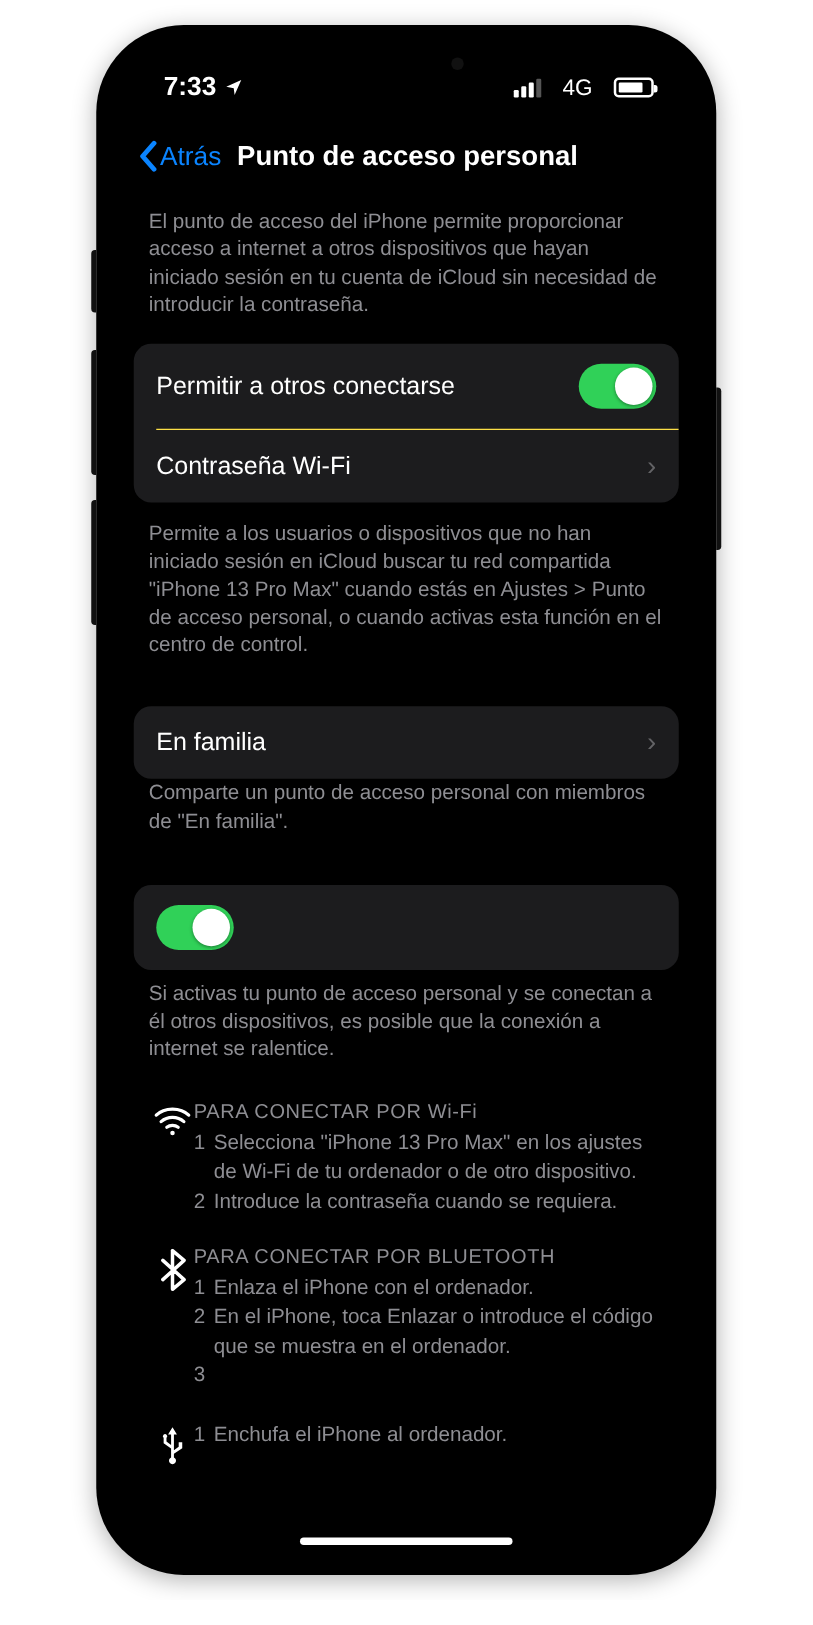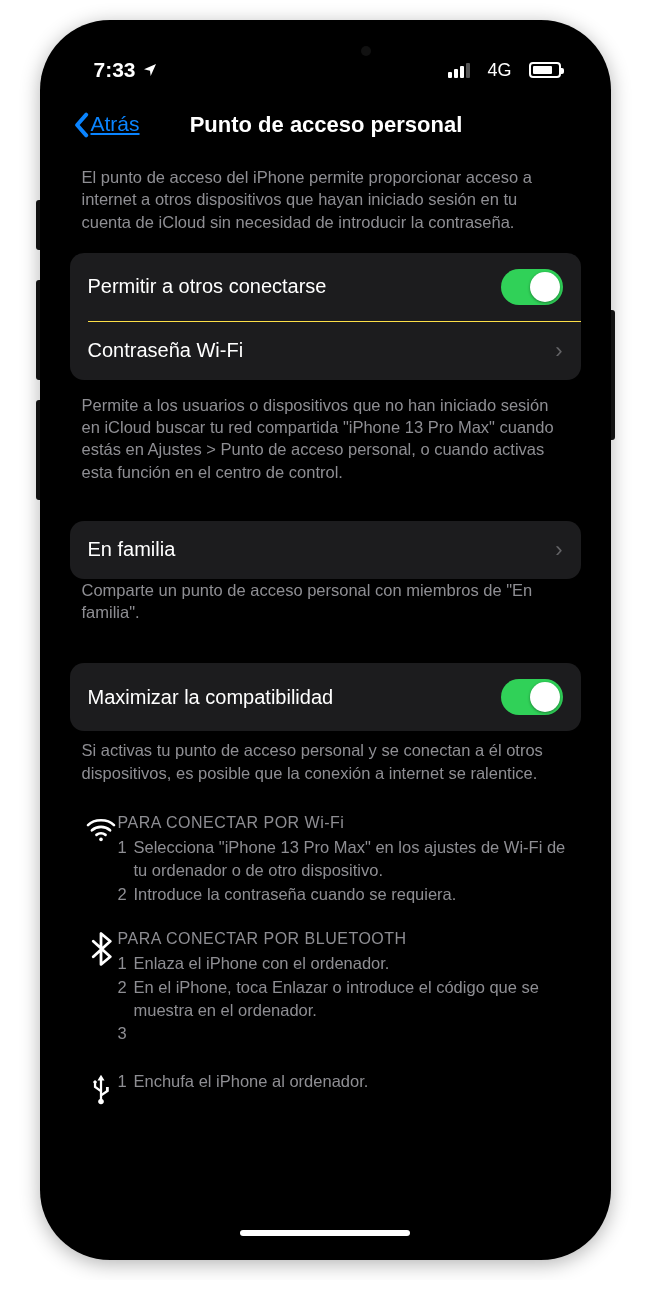--- a/index.html
+++ b/index.html
@@ -5,21 +5,21 @@
   * { margin: 0; padding: 0; box-sizing: border-box; }
   body {
     background: #fff;
     font-family: -apple-system, "SF Pro Text", "Helvetica Neue", Arial, sans-serif;
     display: flex;
     justify-content: center;
     align-items: flex-start;
     padding: 20px 0;
   }
   .phone-frame {
-    width: 571px;
+    width: 496px;
     height: 1240px;
     background: #000;
     border-radius: 70px;
     padding: 14px;
     box-shadow: 0 4px 20px rgba(0,0,0,0.3);
     position: relative;
   }
   .phone-frame::before, .phone-frame::after {
     content: "";
     position: absolute;
@@ -76,22 +76,22 @@
     width:32px; height:16px; border:2px solid #fff; border-radius:4px;
     position:relative; padding:2px;
   }
   .battery::after { content:""; position:absolute; right:-5px; top:4px; width:3px; height:6px; background:#fff; border-radius:0 2px 2px 0;}
   .battery-fill { background:#fff; height:100%; width:80%; border-radius:1px;}
   .nav-bar {
     display:flex; align-items:center; padding: 24px 18px 14px 18px;
     position:relative;
   }
   .back-btn {
-    display:flex; align-items:flex-start; color:#0a84ff; font-size:21px;
-    gap:1px; cursor:pointer;text-decoration:underline;
+    display:flex; align-items:flex-end; color:#0a84ff; font-size:21px;
+    gap:1px; cursor:pointer;
   }
   .back-btn svg { width:18px; height:26px; }
   .nav-title {
     position:absolute; left:2px; right:0; text-align:center;
     font-size:22px; font-weight:600; pointer-events:none;
   }
   .content { padding: 0 0 40px 0; }
   .section-desc {
     color:#8e8e93; font-size:16.5px; line-height:1.35;
     padding: 14px 28px 10px 28px;
@@ -193,21 +193,20 @@
       <div class="group" style="margin-top:28px;">
         <div class="row">
           <span class="row-label">En familia</span>
           <span class="chev">›</span>
         </div>
       </div>
       <div class="section-desc" style="padding-top:0;">Comparte un punto de acceso personal con miembros de "En familia".</div>
 
       <div class="group" style="margin-top:30px;">
         <div class="row">
-          <span class="row-label">Maximizar la compatibilidad</span>
           <div class="toggle">
               <div class="knob"></div>
             </div>
         </div>
       </div>
       <div class="section-desc" style="padding-top:8px;">Si activas tu punto de acceso personal y se conectan a él otros dispositivos, es posible que la conexión a internet se ralentice.</div>
 
       <div class="instruction">
         <div class="instr-icon">
           <svg width="32" height="26" viewBox="0 0 24 20" fill="none" stroke="#fff" stroke-width="2" stroke-linecap="round">

